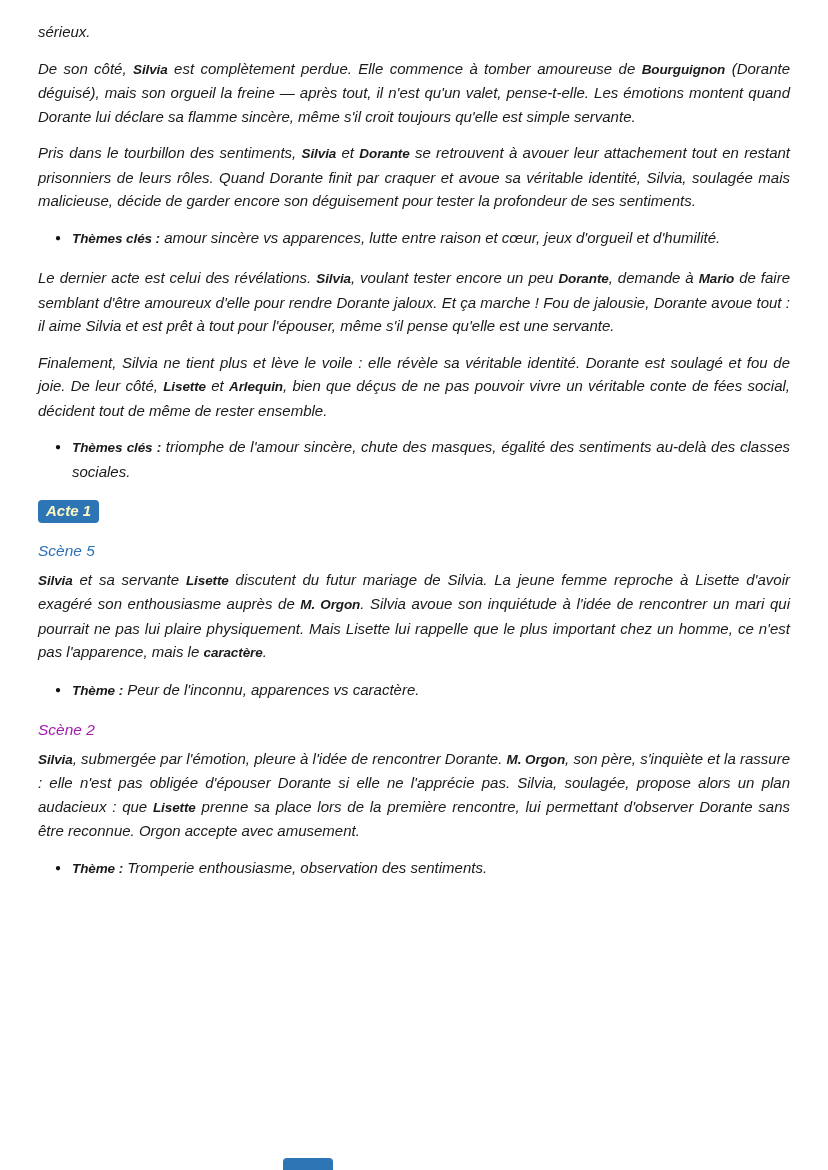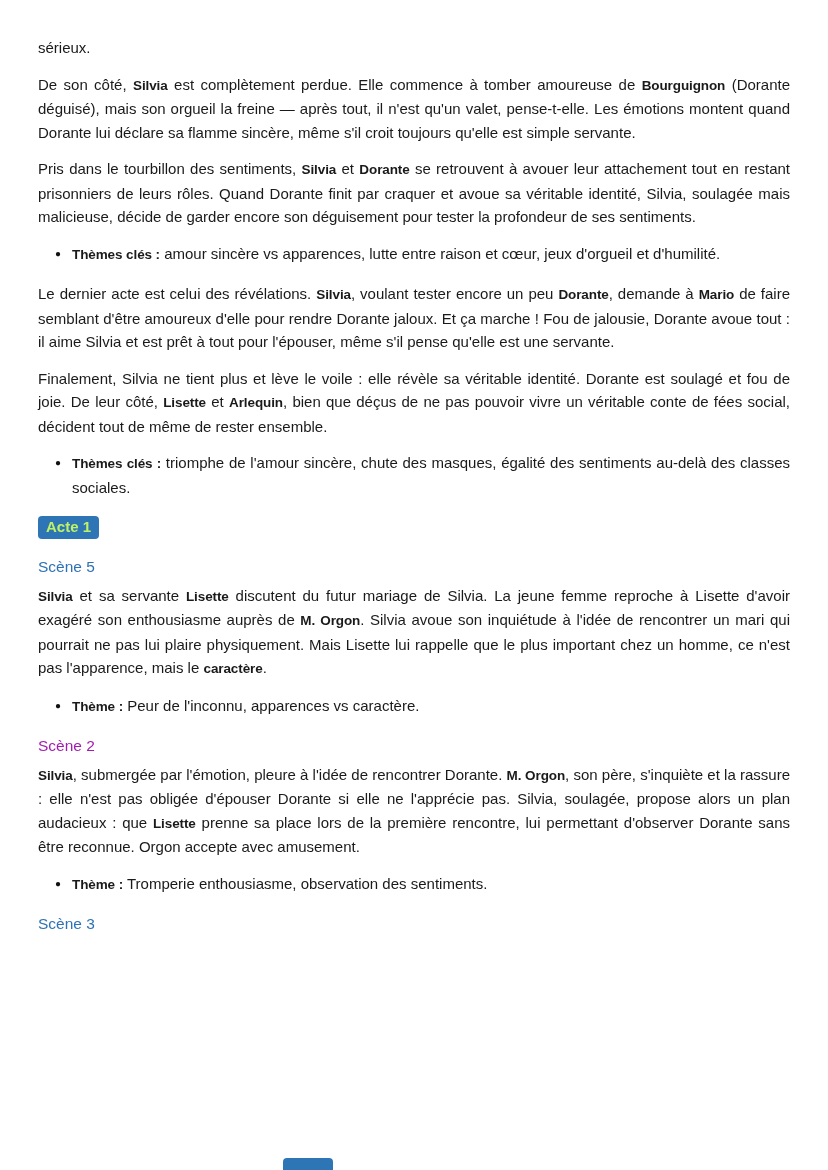--- a/index.html
+++ b/index.html
@@ -6,23 +6,24 @@
   body {
     width: 828px;
     height: 1170px;
     background: #ffffff;
     overflow: hidden;
     position: relative;
     font-family: "Liberation Sans", "DejaVu Sans", sans-serif;
     color: #1a1a1a;
   }
   .doc {
-    padding: 36px 38px 0 38px;
+    padding: 20px 38px 0 38px;
     font-size: 15px;
     line-height: 23.5px;
+    font-style: italic;
   }
   .doc p.para {
     margin: 0 0 13px 0;
     text-align: justify;
   }
   strong.bname {
     font-weight: 700;
     font-size: 0.90em;
     letter-spacing: -0.1px;
   }
@@ -53,21 +54,21 @@
     margin: 14px 0 10px 0;
     line-height: 28px;
   }
   h2.section-heading .hl {
     padding: 2px 5px 3px 2px;
     border-radius: 2px;
   }
   .badge-row { margin: 2px 0 16px 0; }
   .acte-badge {
     display: inline-block;
-    color: #bef264;
+    color: #fef9c3;
     font-weight: 700;
     font-size: 15px;
     line-height: 19px;
     padding: 1px 8px 3px 8px;
     border-radius: 4px;
   }
   .cutoff-badge {
     position: absolute;
     left: 283px;
     bottom: -3px;
@@ -99,16 +100,15 @@
     <div class="bullet-item">
       <span class="bullet-dot">●</span>
       <div class="bullet-text"><strong class="bname">Thème :</strong><span> Peur de l'inconnu, apparences vs caractère.</span></div>
     </div>
     <h3 class="subheading" style="color: #a21caf;">Scène 2</h3>
     <p class="para"><strong class="bname">Silvia</strong><span>, submergée par l'émotion, pleure à l'idée de rencontrer Dorante. </span><strong class="bname">M. Orgon</strong><span>, son père, s'inquiète et la rassure : elle n'est pas obligée d'épouser Dorante si elle ne l'apprécie pas. Silvia, soulagée, propose alors un plan audacieux : que </span><strong class="bname">Lisette</strong><span> prenne sa place lors de la première rencontre, lui permettant d'observer Dorante sans être reconnue. Orgon accepte avec amusement.</span></p>
     <div class="bullet-item">
       <span class="bullet-dot">●</span>
       <div class="bullet-text"><strong class="bname">Thème :</strong><span> Tromperie enthousiasme, observation des sentiments.</span></div>
     </div>
-    <h3 class="subheading" style="color: rgb(45, 114, 181);">Scène 3</h3>
   </div>
 
 <div class="cutoff-badge" style="background-color: rgb(46, 117, 182);"></div>
 
 </body></html>

